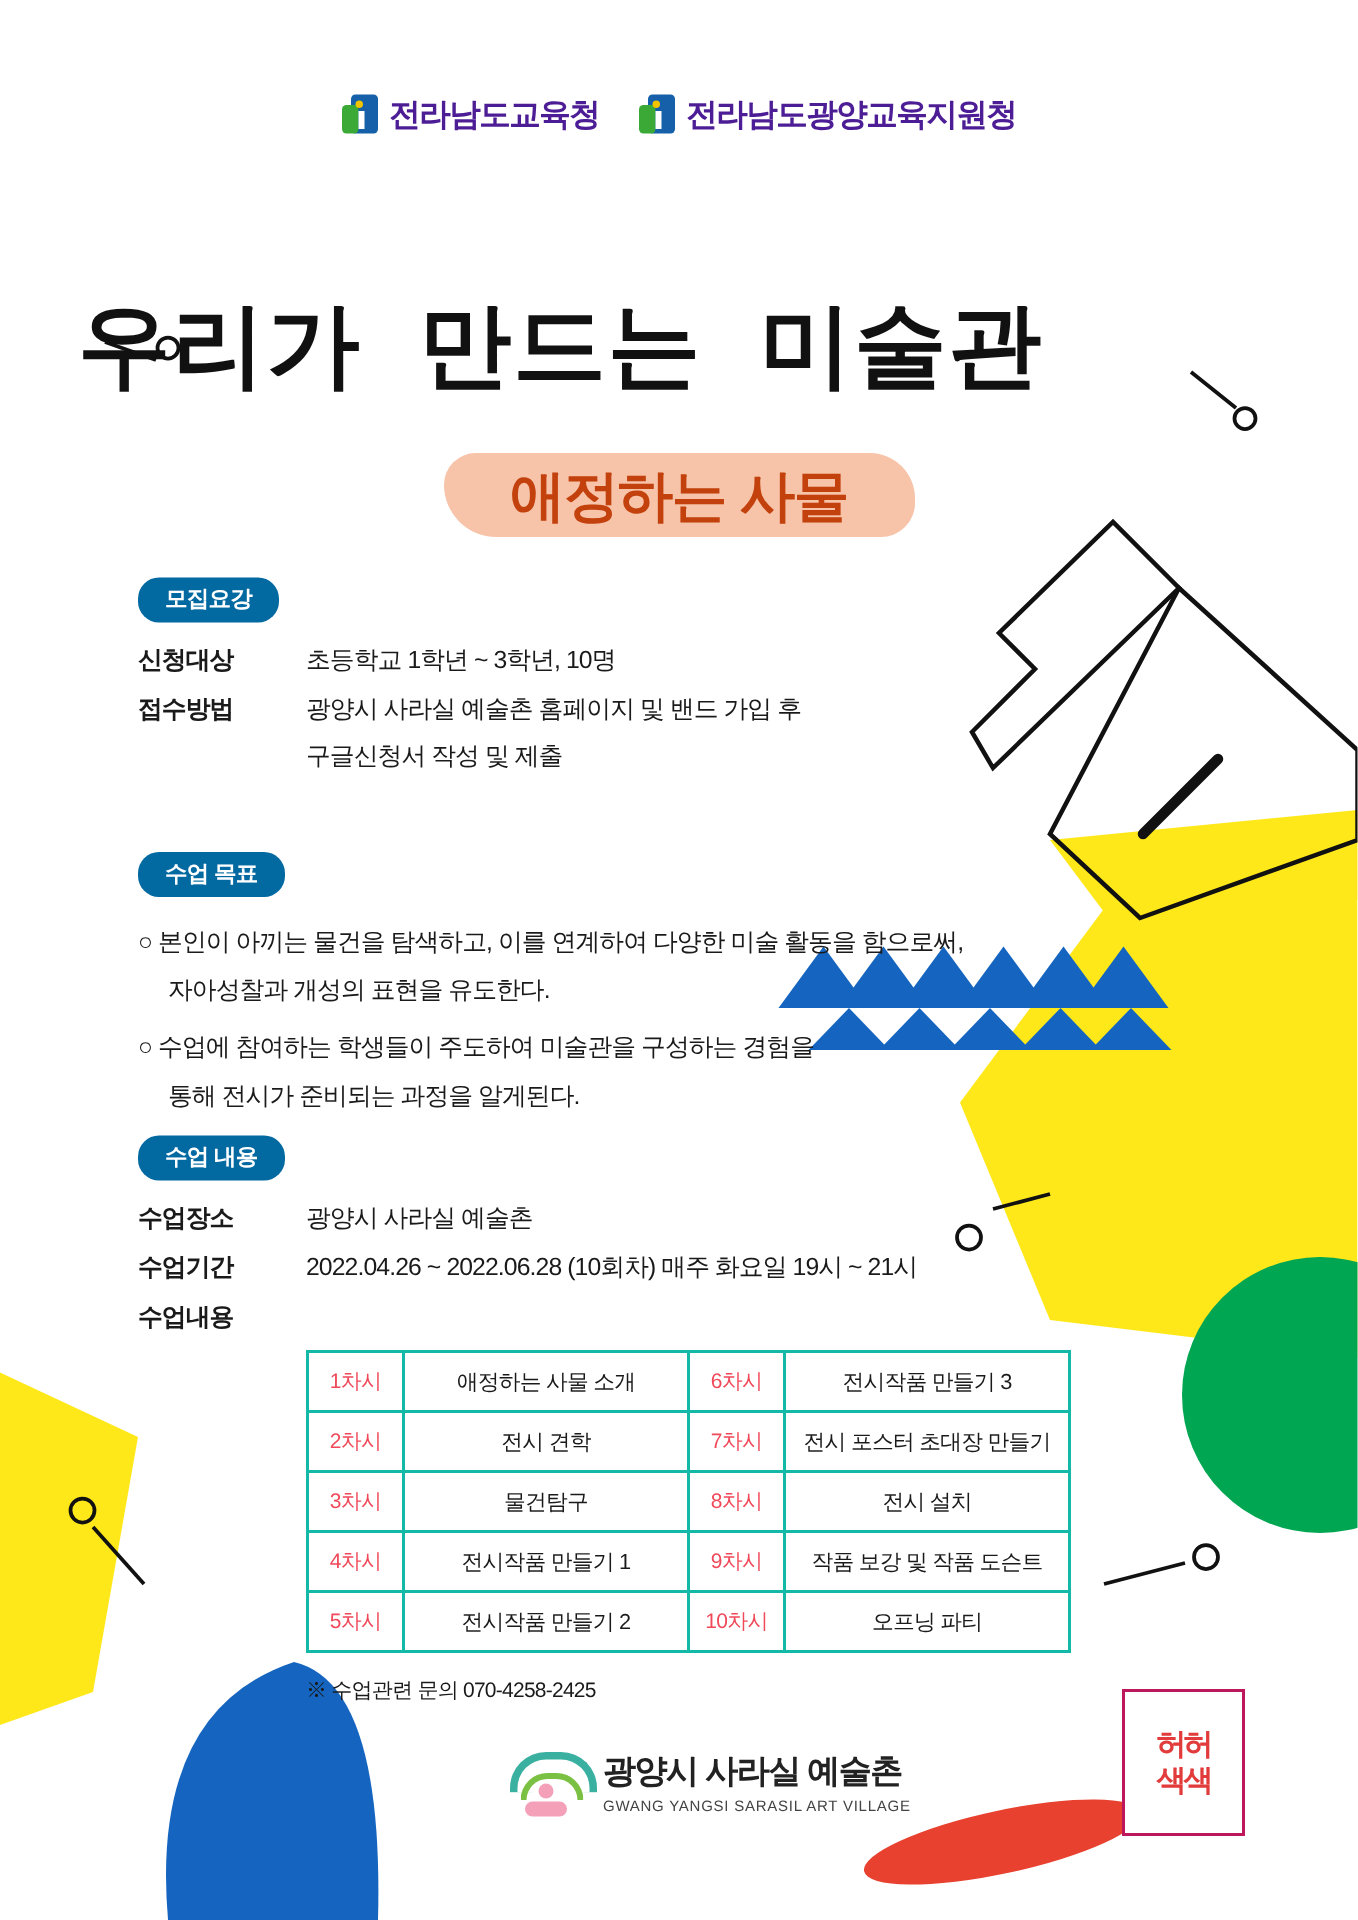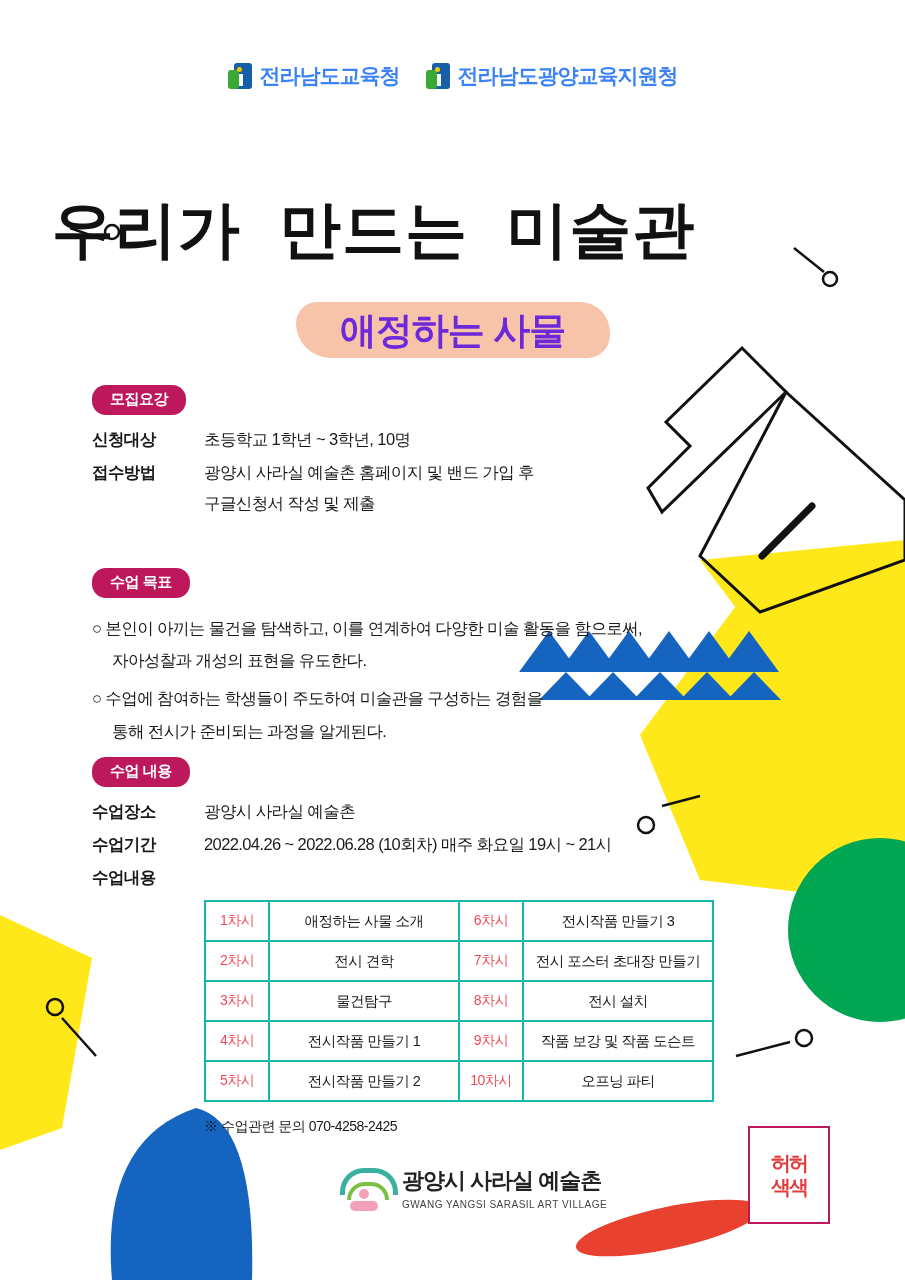--- a/index.html
+++ b/index.html
@@ -68,21 +68,21 @@
   .logo-mark .lm-white {
     position: absolute;
     left: 11px; top: 11px;
     width: 4px; height: 12px;
     background: #ffffff;
   }
   .logo-text {
     font-size: 21px;
     font-weight: bold;
     letter-spacing: -1px;
-    color: #3b82f6;
+    color: #4c1d95;
     white-space: nowrap;
   }
 
   
   .main-title {
     position: absolute;
     top: 188px;
     left: 0;
     width: 747px;
     text-align: center;
@@ -112,28 +112,28 @@
     opacity: .85;
     border-radius: 28px 40px 30px 46px;
     z-index: -1;
   }
   .sub-title {
     position: relative;
     display: inline-block;
     font-size: 37px;
     font-weight: bold;
     letter-spacing: -1px;
-    color: #6d28d9;
+    color: #c2410c;
     padding: 6px 18px;
   }
 
   
   .pill {
     display: inline-block;
-    background: #be185d;
+    background: #0369a1;
     color: #ffffff;
     font-size: 15px;
     font-weight: bold;
     letter-spacing: -0.5px;
     padding: 5px 18px 6px;
     border-radius: 14px;
   }
 
   
   .block {

